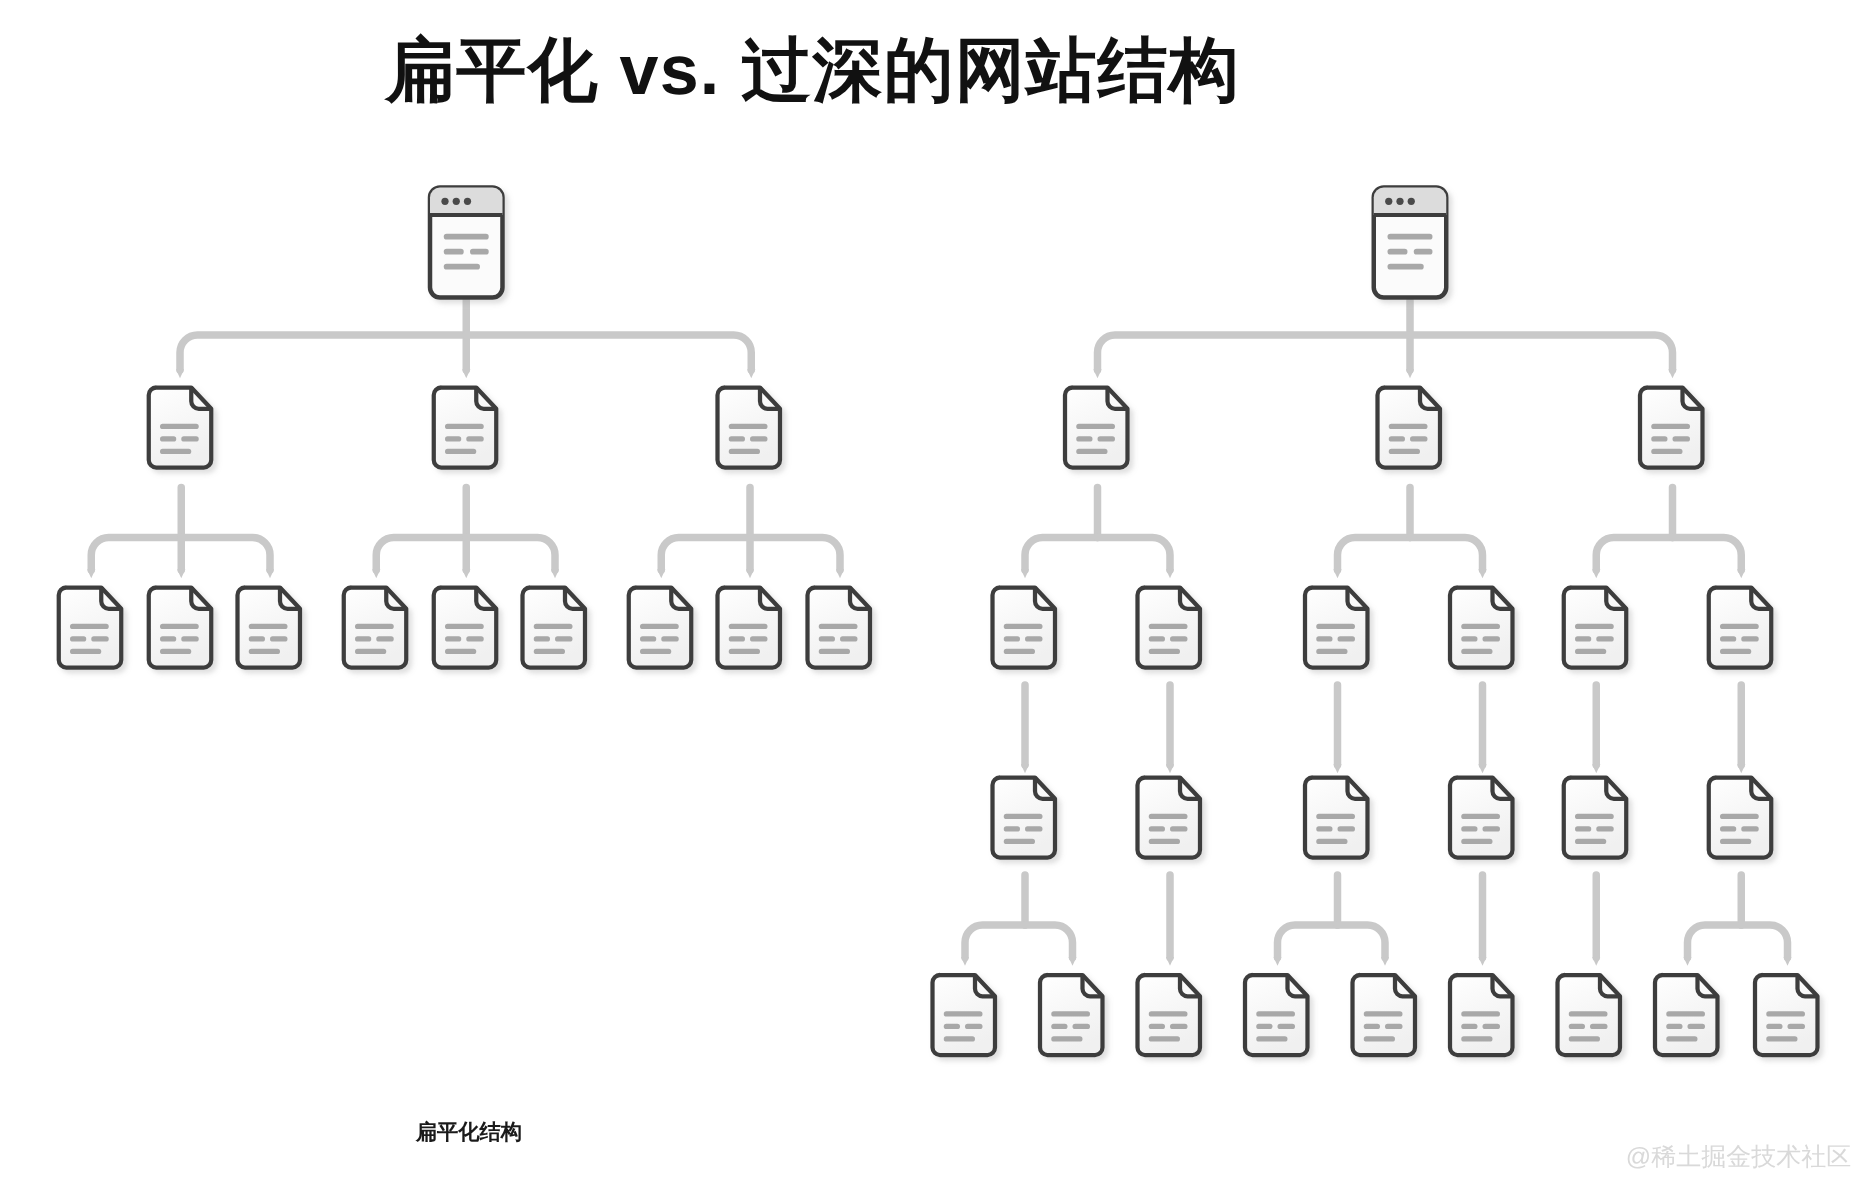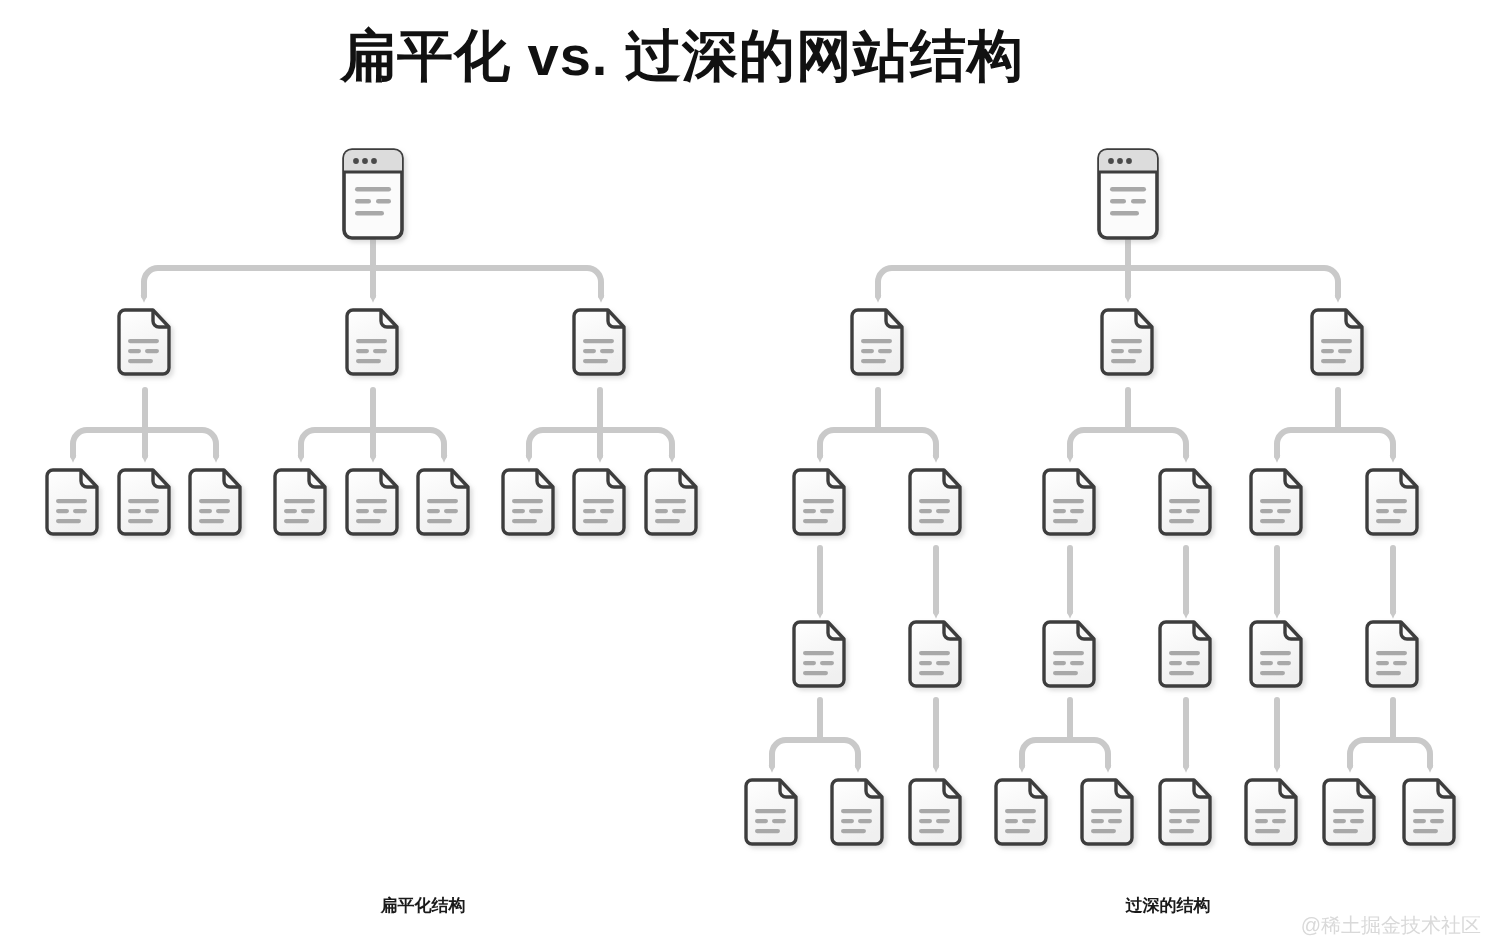--- a/index.html
+++ b/index.html
@@ -24,30 +24,28 @@
     position: absolute;
     top: 24px;
     left: 0;
     width: 1300px;
     text-align: center;
     font-size: 56px;
     font-weight: 700;
     color: #111111;
     letter-spacing: 1px;
     line-height: 1.15;
-    padding-left: 32px;
   }
   .caption {
     position: absolute;
     font-size: 17px;
     font-weight: 700;
     color: #1a1a1a;
     text-align: center;
     white-space: nowrap;
-    margin-left: 48px;
   }
   #caption-left  { top: 894px; left: 0px;   width: 750px; }
   #caption-right { top: 894px; left: 745px; width: 750px; }
   .watermark {
     position: absolute;
     right: 14px;
     bottom: 12px;
     font-size: 20px;
     color: #d9d9d9;
     white-space: nowrap;
@@ -211,16 +209,15 @@
       <use href="#doc-symbol" x="996" y="778"></use>
       <use href="#doc-symbol" x="1082" y="778"></use>
       <use href="#doc-symbol" x="1160" y="778"></use>
       <use href="#doc-symbol" x="1246" y="778"></use>
       <use href="#doc-symbol" x="1324" y="778"></use>
       <use href="#doc-symbol" x="1404" y="778"></use>
     </g>
   </svg>
 
   <div class="caption" id="caption-left">扁平化结构</div>
-  <div class="caption" id="caption-right">过深的结构</div>
 
   <div class="watermark">@稀土掘金技术社区</div>
 </div>
 
 </body></html>

